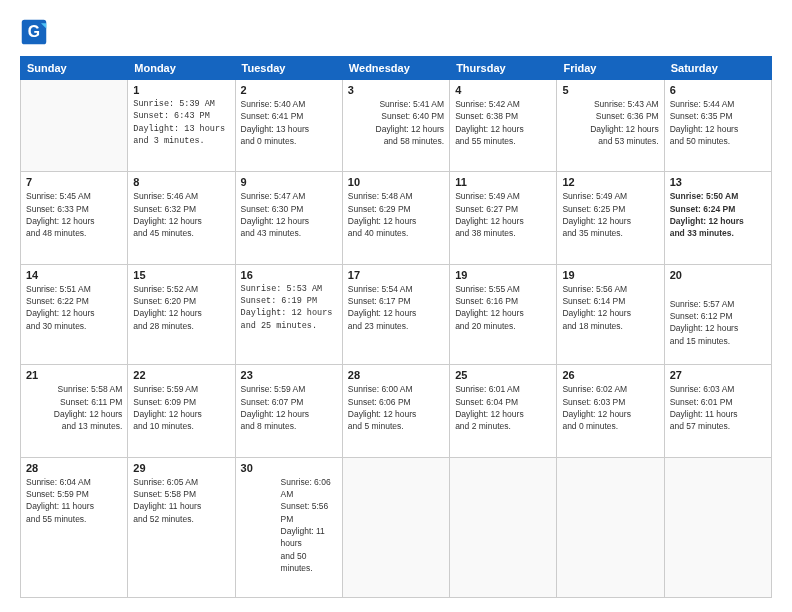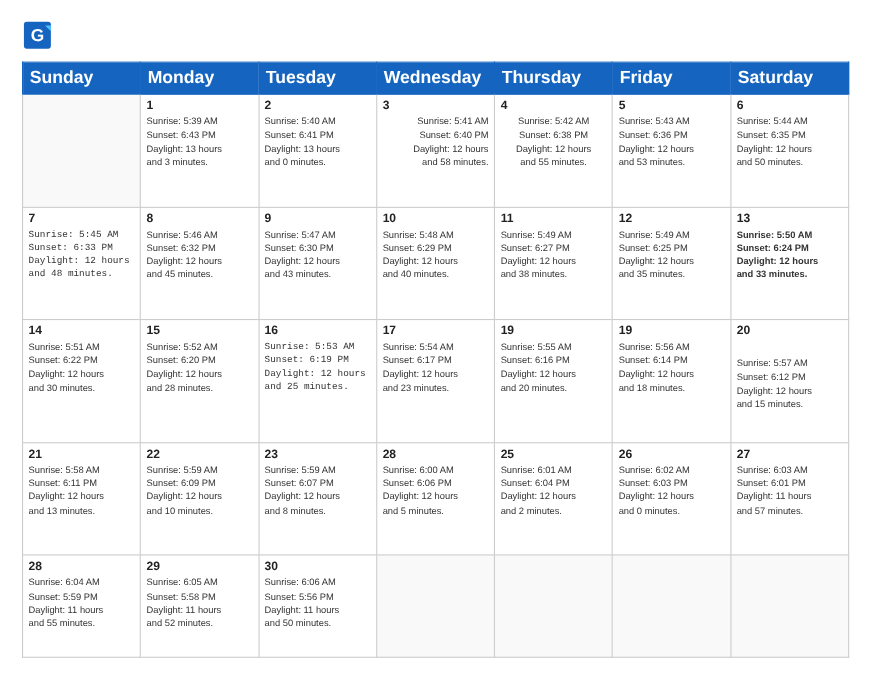--- a/index.html
+++ b/index.html
@@ -57,21 +57,21 @@
       flex: 1;
       border-collapse: collapse;
       width: 100%;
       font-size: 9.5px;
     }
     .calendar th {
       background: #1565c0;
       color: #fff;
       text-align: left;
       padding: 5px 6px;
-      font-size: 16px;
+      font-size: 11px;
       font-weight: bold;
       border: 1px solid #1565c0;
     }
     .calendar td {
       border: 1px solid #ccc;
       vertical-align: top;
       padding: 4px 5px;
       width: 14.28%;
       height: 80px;
     }
@@ -126,65 +126,65 @@
           <th>Thursday</th>
           <th>Friday</th>
           <th>Saturday</th>
         </tr>
     </thead>
     <tbody id="calendar-body">
     <tr>
           <td class="empty-cell"></td>
           <td>
             <span class="day-number">1</span>
-            <div class="day-info" style="white-space: pre-line;">Sunrise: 5:39 AM
+            <div class="day-info" style="white-space: pre-line; font-family: Liberation Mono, monospace;">Sunrise: 5:39 AM
 Sunset: 6:43 PM
 Daylight: 13 hours
 and 3 minutes.</div>
           </td>
           <td>
             <span class="day-number">2</span>
             <div class="day-info" style="white-space: pre-line;">Sunrise: 5:40 AM
 Sunset: 6:41 PM
 Daylight: 13 hours
 and 0 minutes.</div>
           </td>
           <td>
             <span class="day-number">3</span>
             <div class="day-info" style="white-space: pre-line; text-align: right;">Sunrise: 5:41 AM
 Sunset: 6:40 PM
 Daylight: 12 hours
 and 58 minutes.</div>
           </td>
           <td>
             <span class="day-number">4</span>
-            <div class="day-info" style="white-space: pre-line; text-align: center;">Sunrise: 5:42 AM
+            <div class="day-info" style="white-space: pre-line;">Sunrise: 5:42 AM
 Sunset: 6:38 PM
 Daylight: 12 hours
 and 55 minutes.</div>
           </td>
           <td>
             <span class="day-number">5</span>
-            <div class="day-info" style="white-space: pre-line;">Sunrise: 5:43 AM
+            <div class="day-info" style="white-space: pre-line; text-align: right;">Sunrise: 5:43 AM
 Sunset: 6:36 PM
 Daylight: 12 hours
 and 53 minutes.</div>
           </td>
           <td>
             <span class="day-number">6</span>
             <div class="day-info" style="white-space: pre-line;">Sunrise: 5:44 AM
 Sunset: 6:35 PM
 Daylight: 12 hours
 and 50 minutes.</div>
           </td>
         </tr>
         <tr>
           <td>
             <span class="day-number">7</span>
-            <div class="day-info" style="white-space: pre-line; font-family: Liberation Mono, monospace;">Sunrise: 5:45 AM
+            <div class="day-info" style="white-space: pre-line;">Sunrise: 5:45 AM
 Sunset: 6:33 PM
 Daylight: 12 hours
 and 48 minutes.</div>
           </td>
           <td>
             <span class="day-number">8</span>
             <div class="day-info" style="white-space: pre-line;">Sunrise: 5:46 AM
 Sunset: 6:32 PM
 Daylight: 12 hours
 and 45 minutes.</div>
@@ -272,21 +272,21 @@
             <span class="day-number">20</span>
             <div class="day-info" style="white-space: pre-line; margin-top: 17px;">Sunrise: 5:57 AM
 Sunset: 6:12 PM
 Daylight: 12 hours
 and 15 minutes.</div>
           </td>
         </tr>
         <tr>
           <td>
             <span class="day-number">21</span>
-            <div class="day-info" style="white-space: pre-line;">Sunrise: 5:58 AM
+            <div class="day-info" style="white-space: pre-line; text-align: right;">Sunrise: 5:58 AM
 Sunset: 6:11 PM
 Daylight: 12 hours
 and 13 minutes.</div>
           </td>
           <td>
             <span class="day-number">22</span>
             <div class="day-info" style="white-space: pre-line;">Sunrise: 5:59 AM
 Sunset: 6:09 PM
 Daylight: 12 hours
 and 10 minutes.</div>
@@ -337,21 +337,21 @@
           </td>
           <td>
             <span class="day-number">29</span>
             <div class="day-info" style="white-space: pre-line;">Sunrise: 6:05 AM
 Sunset: 5:58 PM
 Daylight: 11 hours
 and 52 minutes.</div>
           </td>
           <td>
             <span class="day-number">30</span>
-            <div class="day-info" style="white-space: pre-line;">Sunrise: 6:06 AM
+            <div class="day-info" style="white-space: pre-line; margin-left: 40px;">Sunrise: 6:06 AM
 Sunset: 5:56 PM
 Daylight: 11 hours
 and 50 minutes.</div>
           </td>
           <td class="empty-cell"></td>
           <td class="empty-cell"></td>
           <td class="empty-cell"></td>
           <td class="empty-cell"></td>
         </tr>
       </tbody>

